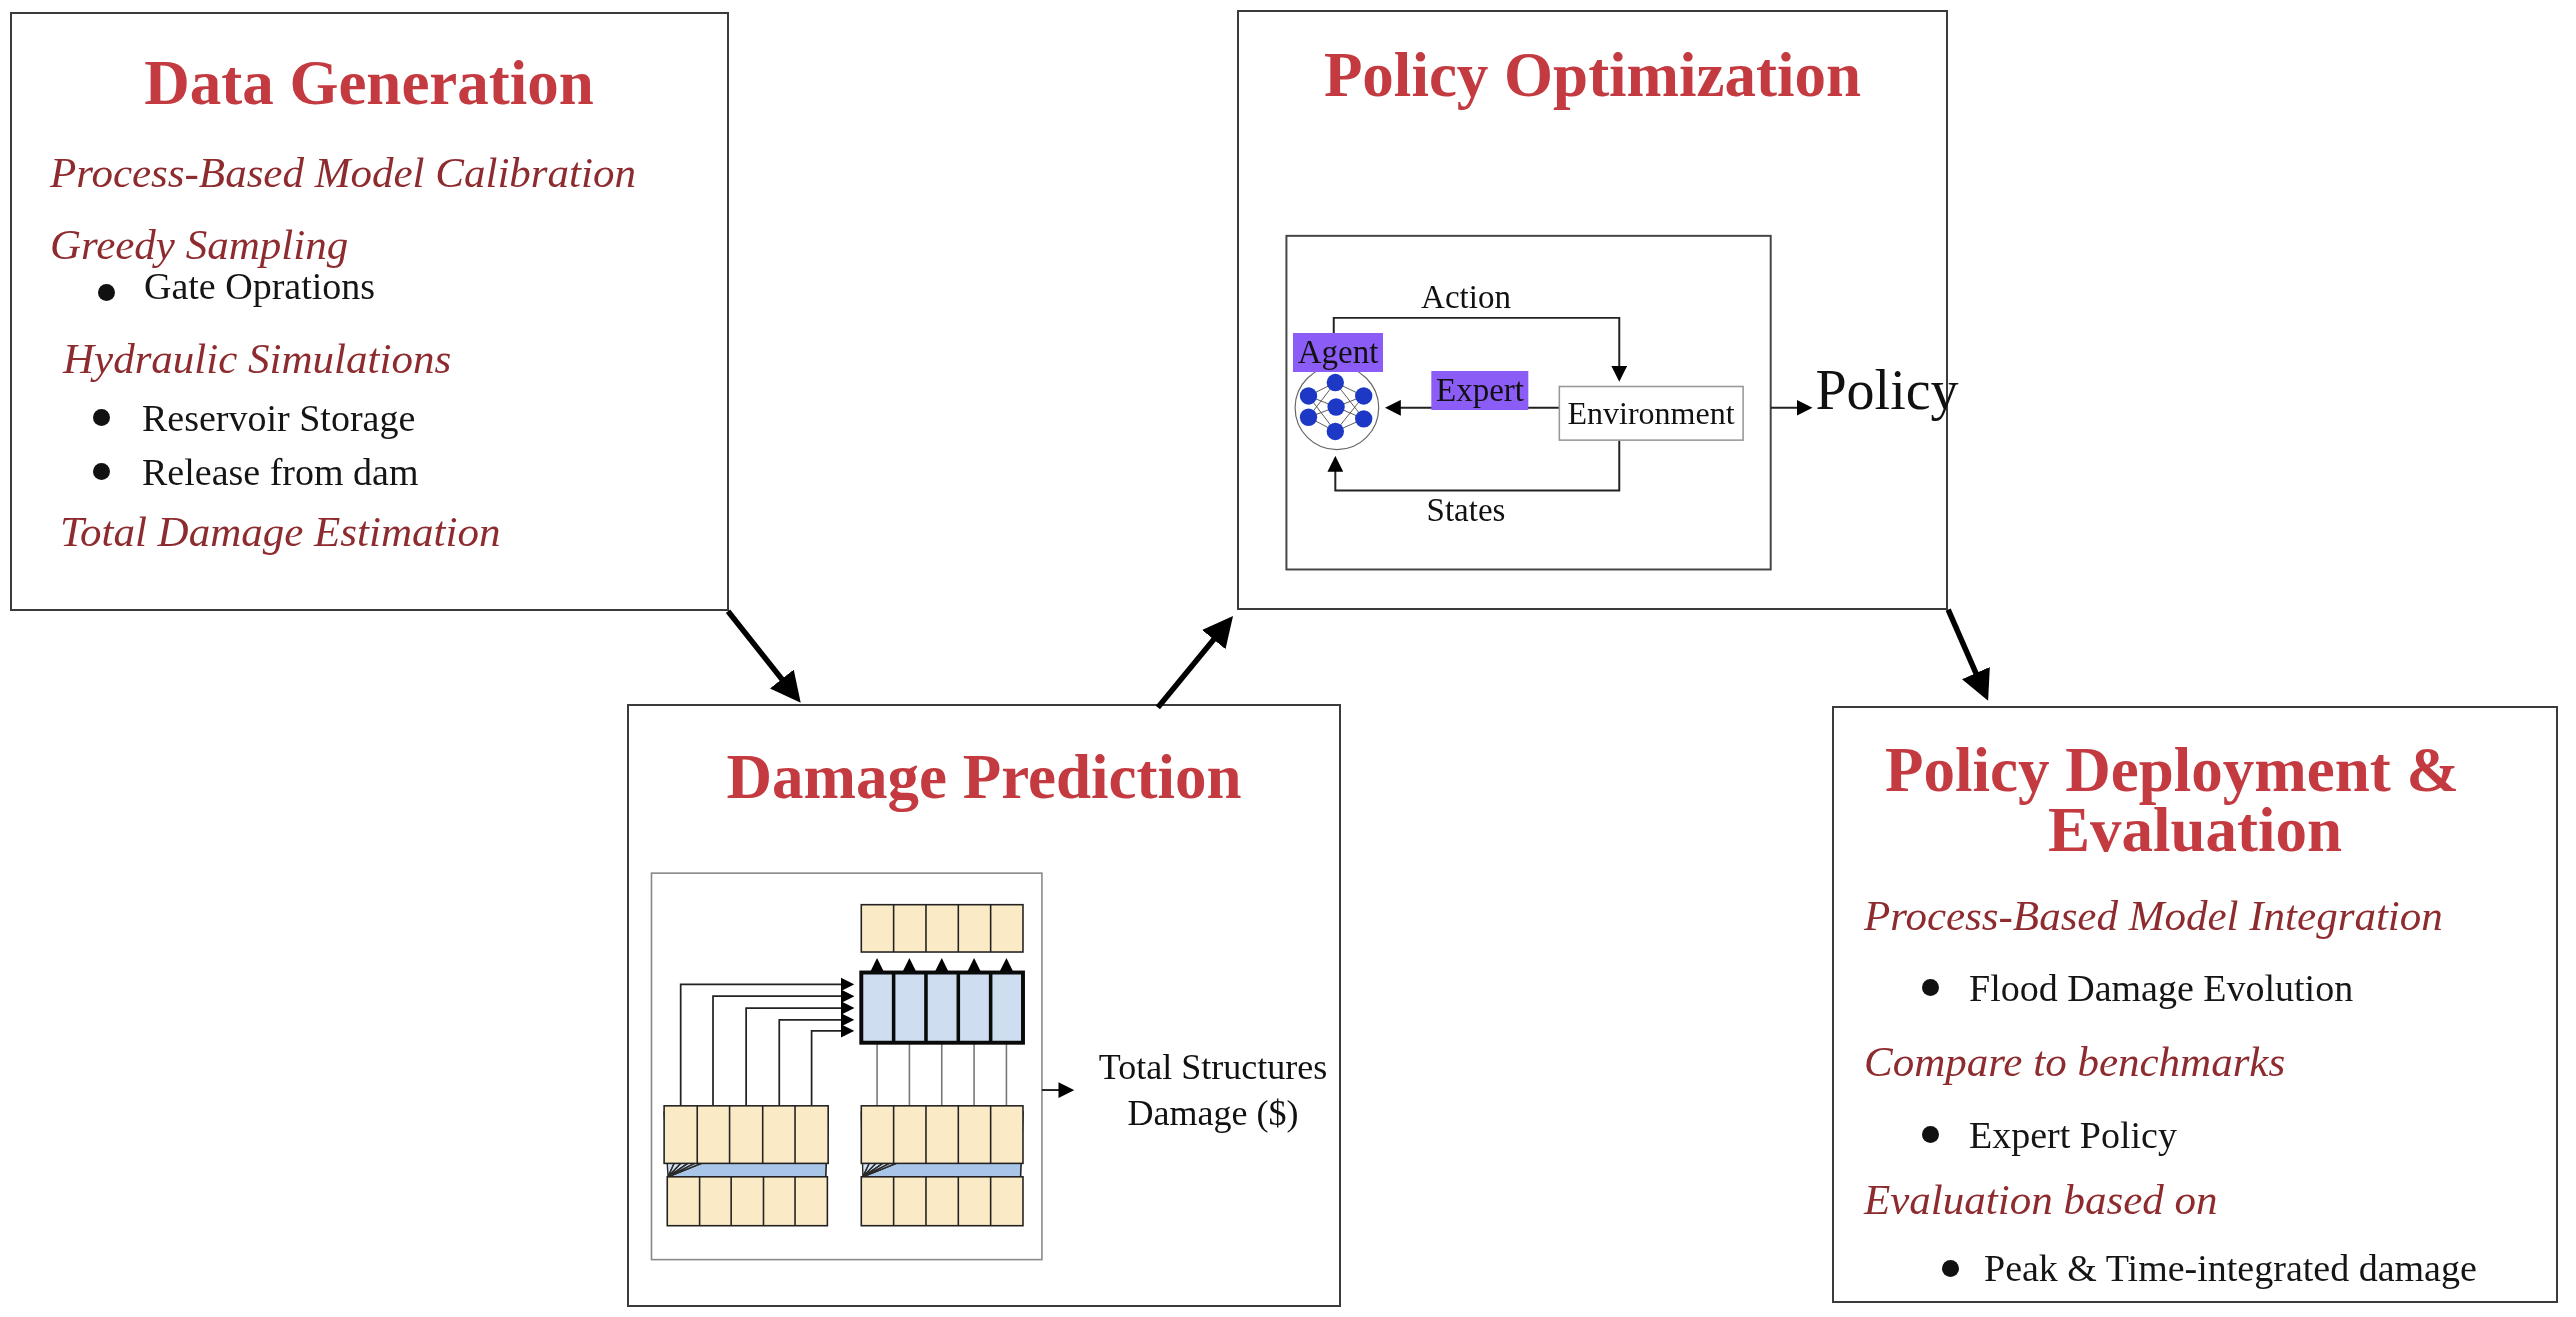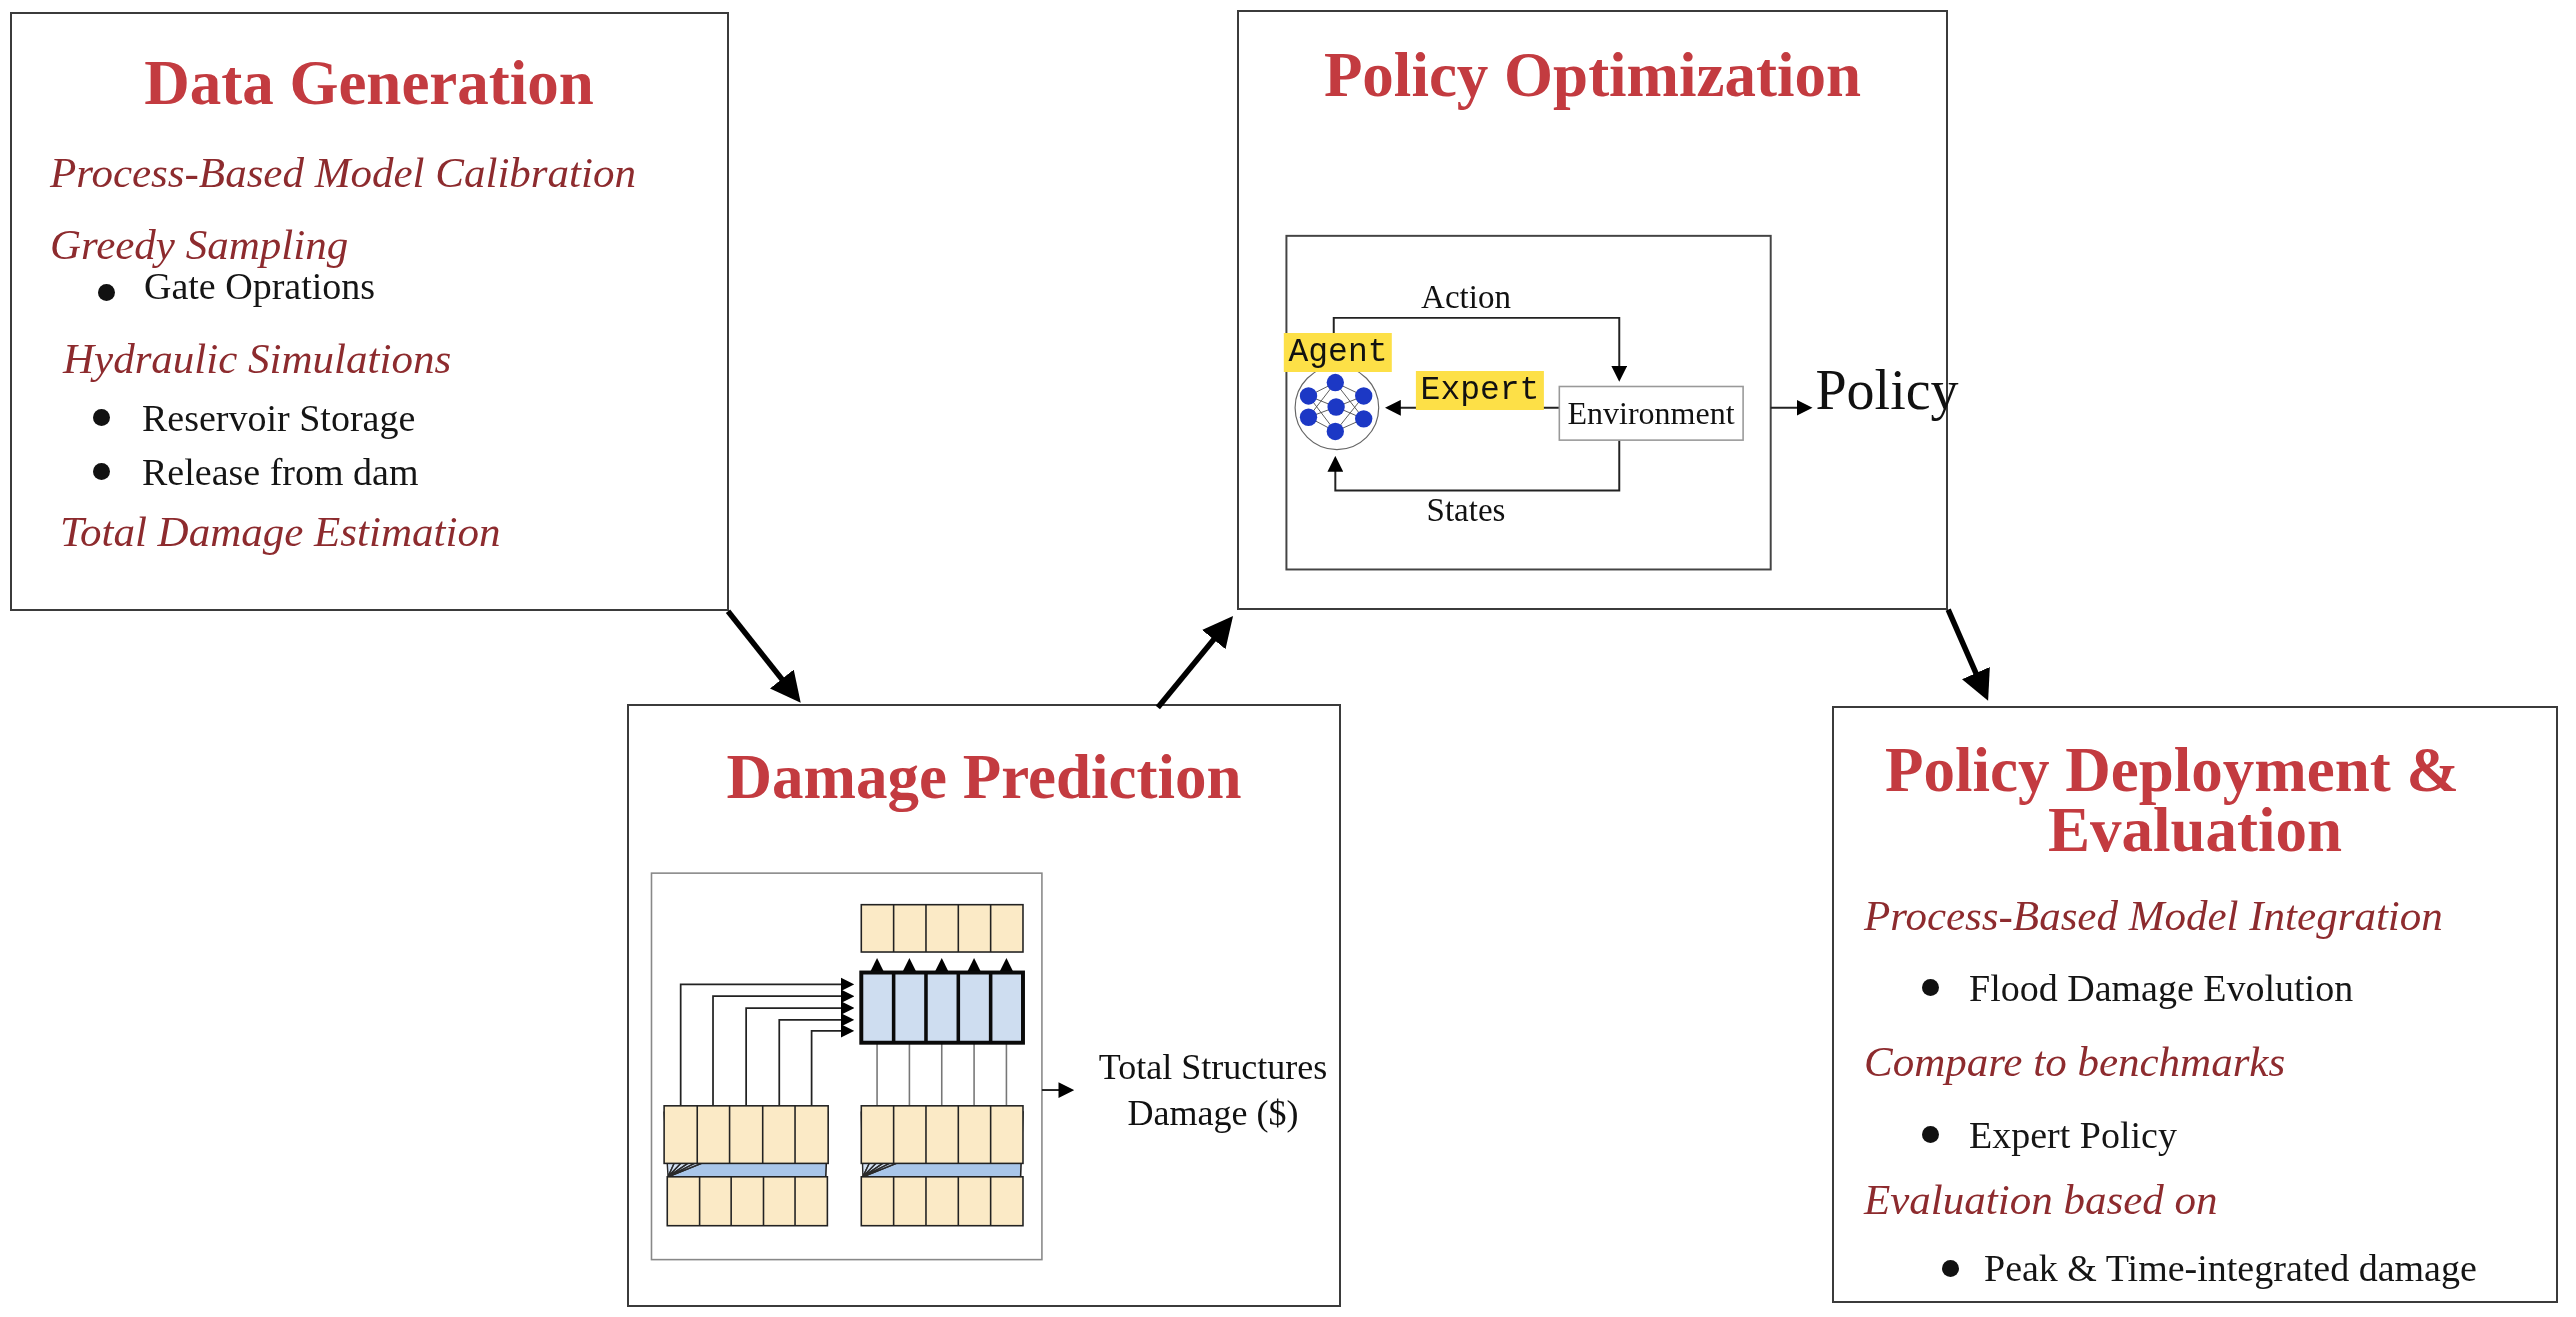--- a/index.html
+++ b/index.html
@@ -7,21 +7,21 @@
   .canvas{position:relative;width:2576px;height:1318px;background:#fff;
           font-family:"Liberation Serif","DejaVu Serif",serif;color:#151515;}
   .overlay{position:absolute;left:0;top:0;width:2576px;height:1318px;}
   .panel{position:absolute;border:2.4px solid #3b3b3b;background:#fff;box-sizing:border-box;}
   .txt{position:absolute;white-space:nowrap;}
   .title{font-weight:bold;font-size:63px;line-height:76px;color:#C33B40;text-align:center;}
   .sh{font-style:italic;font-size:43px;line-height:51px;color:#8D2B2E;}
   .bt{font-size:38px;line-height:46px;color:#151515;}
   .dot{position:absolute;width:17.4px;height:17.4px;border-radius:50%;background:#111;}
   .lbl{font-size:33px;line-height:39px;color:#111;transform:translateX(-50%);}
-  .lblbg{background:#fde047;padding:0 4.7px;font-family:Liberation Mono, monospace;}
+  .lblbg{background:#8b5cf6;padding:0 4.7px;}
   .ctrblock{text-align:center;}
 </style>
 </head>
 <body>
 
 <div class="canvas">
 
   <div class="panel" style="left:9.5px;top:12px;width:719px;height:599px;"></div>
   <div class="panel" style="left:1237px;top:9.5px;width:711px;height:600px;"></div>
   <div class="panel" style="left:627px;top:704px;width:714px;height:603px;"></div>

